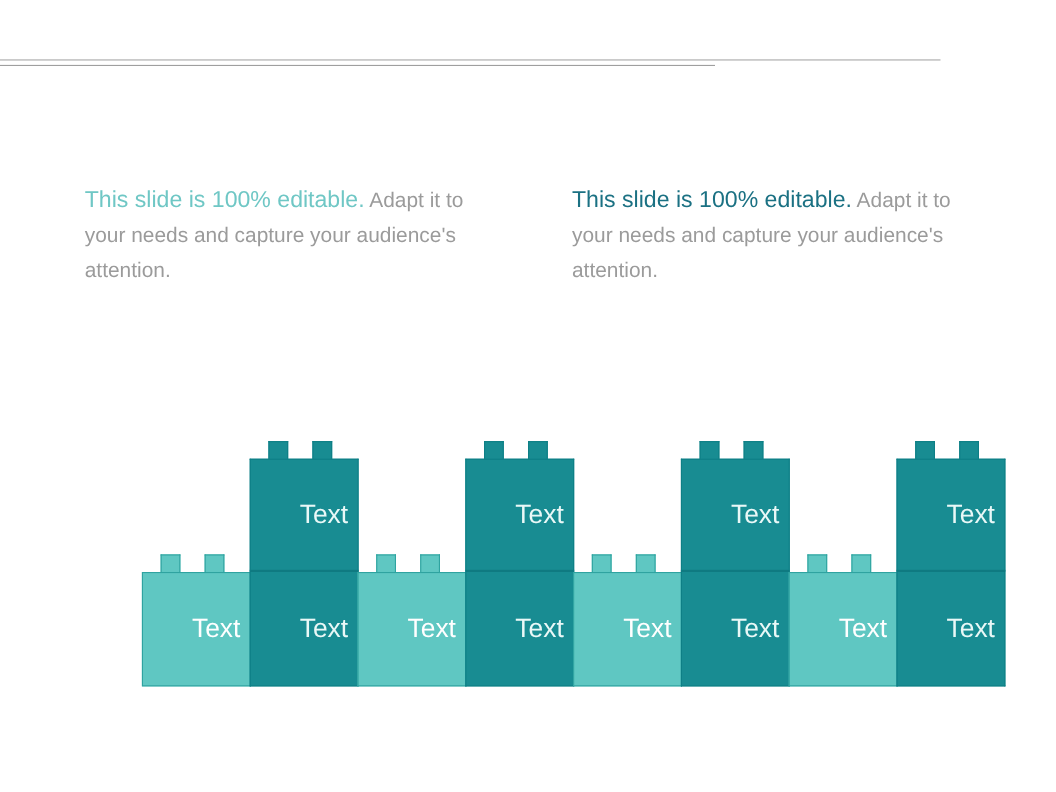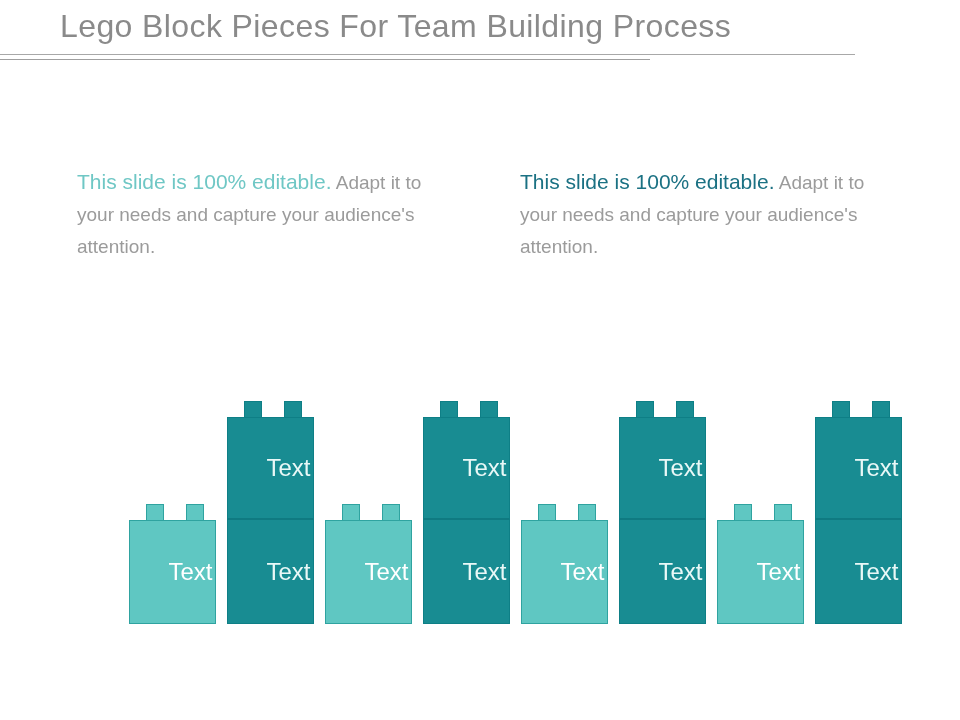--- a/index.html
+++ b/index.html
@@ -67,21 +67,21 @@
     top: 0;
     width: 18px;
     height: 17px;
   }
   .stud.s1 { left: 17px; }
   .stud.s2 { left: 57px; }
 
   .seg {
     position: absolute;
     left: 0;
-    width: 87px;
+    width: 99px;
     display: flex;
     align-items: center;
     justify-content: center;
     font-size: 24px;
     padding-left: 36px;
   }
 
   
   .short .stud { background: #5fc7c2; border: 1px solid #2fa3a0; border-bottom: none; }
   .short .seg.only {
@@ -106,21 +106,20 @@
     border: 1px solid #0e7f86;
     border-top: none;
     color: #e9f8f7;
   }
 </style>
 </head>
 <body>
 
 <div class="slide">
 
-  <div class="title">Lego Block Pieces For Team Building Process</div>
   <div class="title-rule-1"></div>
   <div class="title-rule-2"></div>
 
   <div class="intro left">
     <span class="hl">This slide is 100% editable.</span><span> Adapt it to your needs and capture your audience's attention.</span>
   </div>
 
   <div class="intro right">
     <span class="hl">This slide is 100% editable.</span><span> Adapt it to your needs and capture your audience's attention.</span>
   </div>

